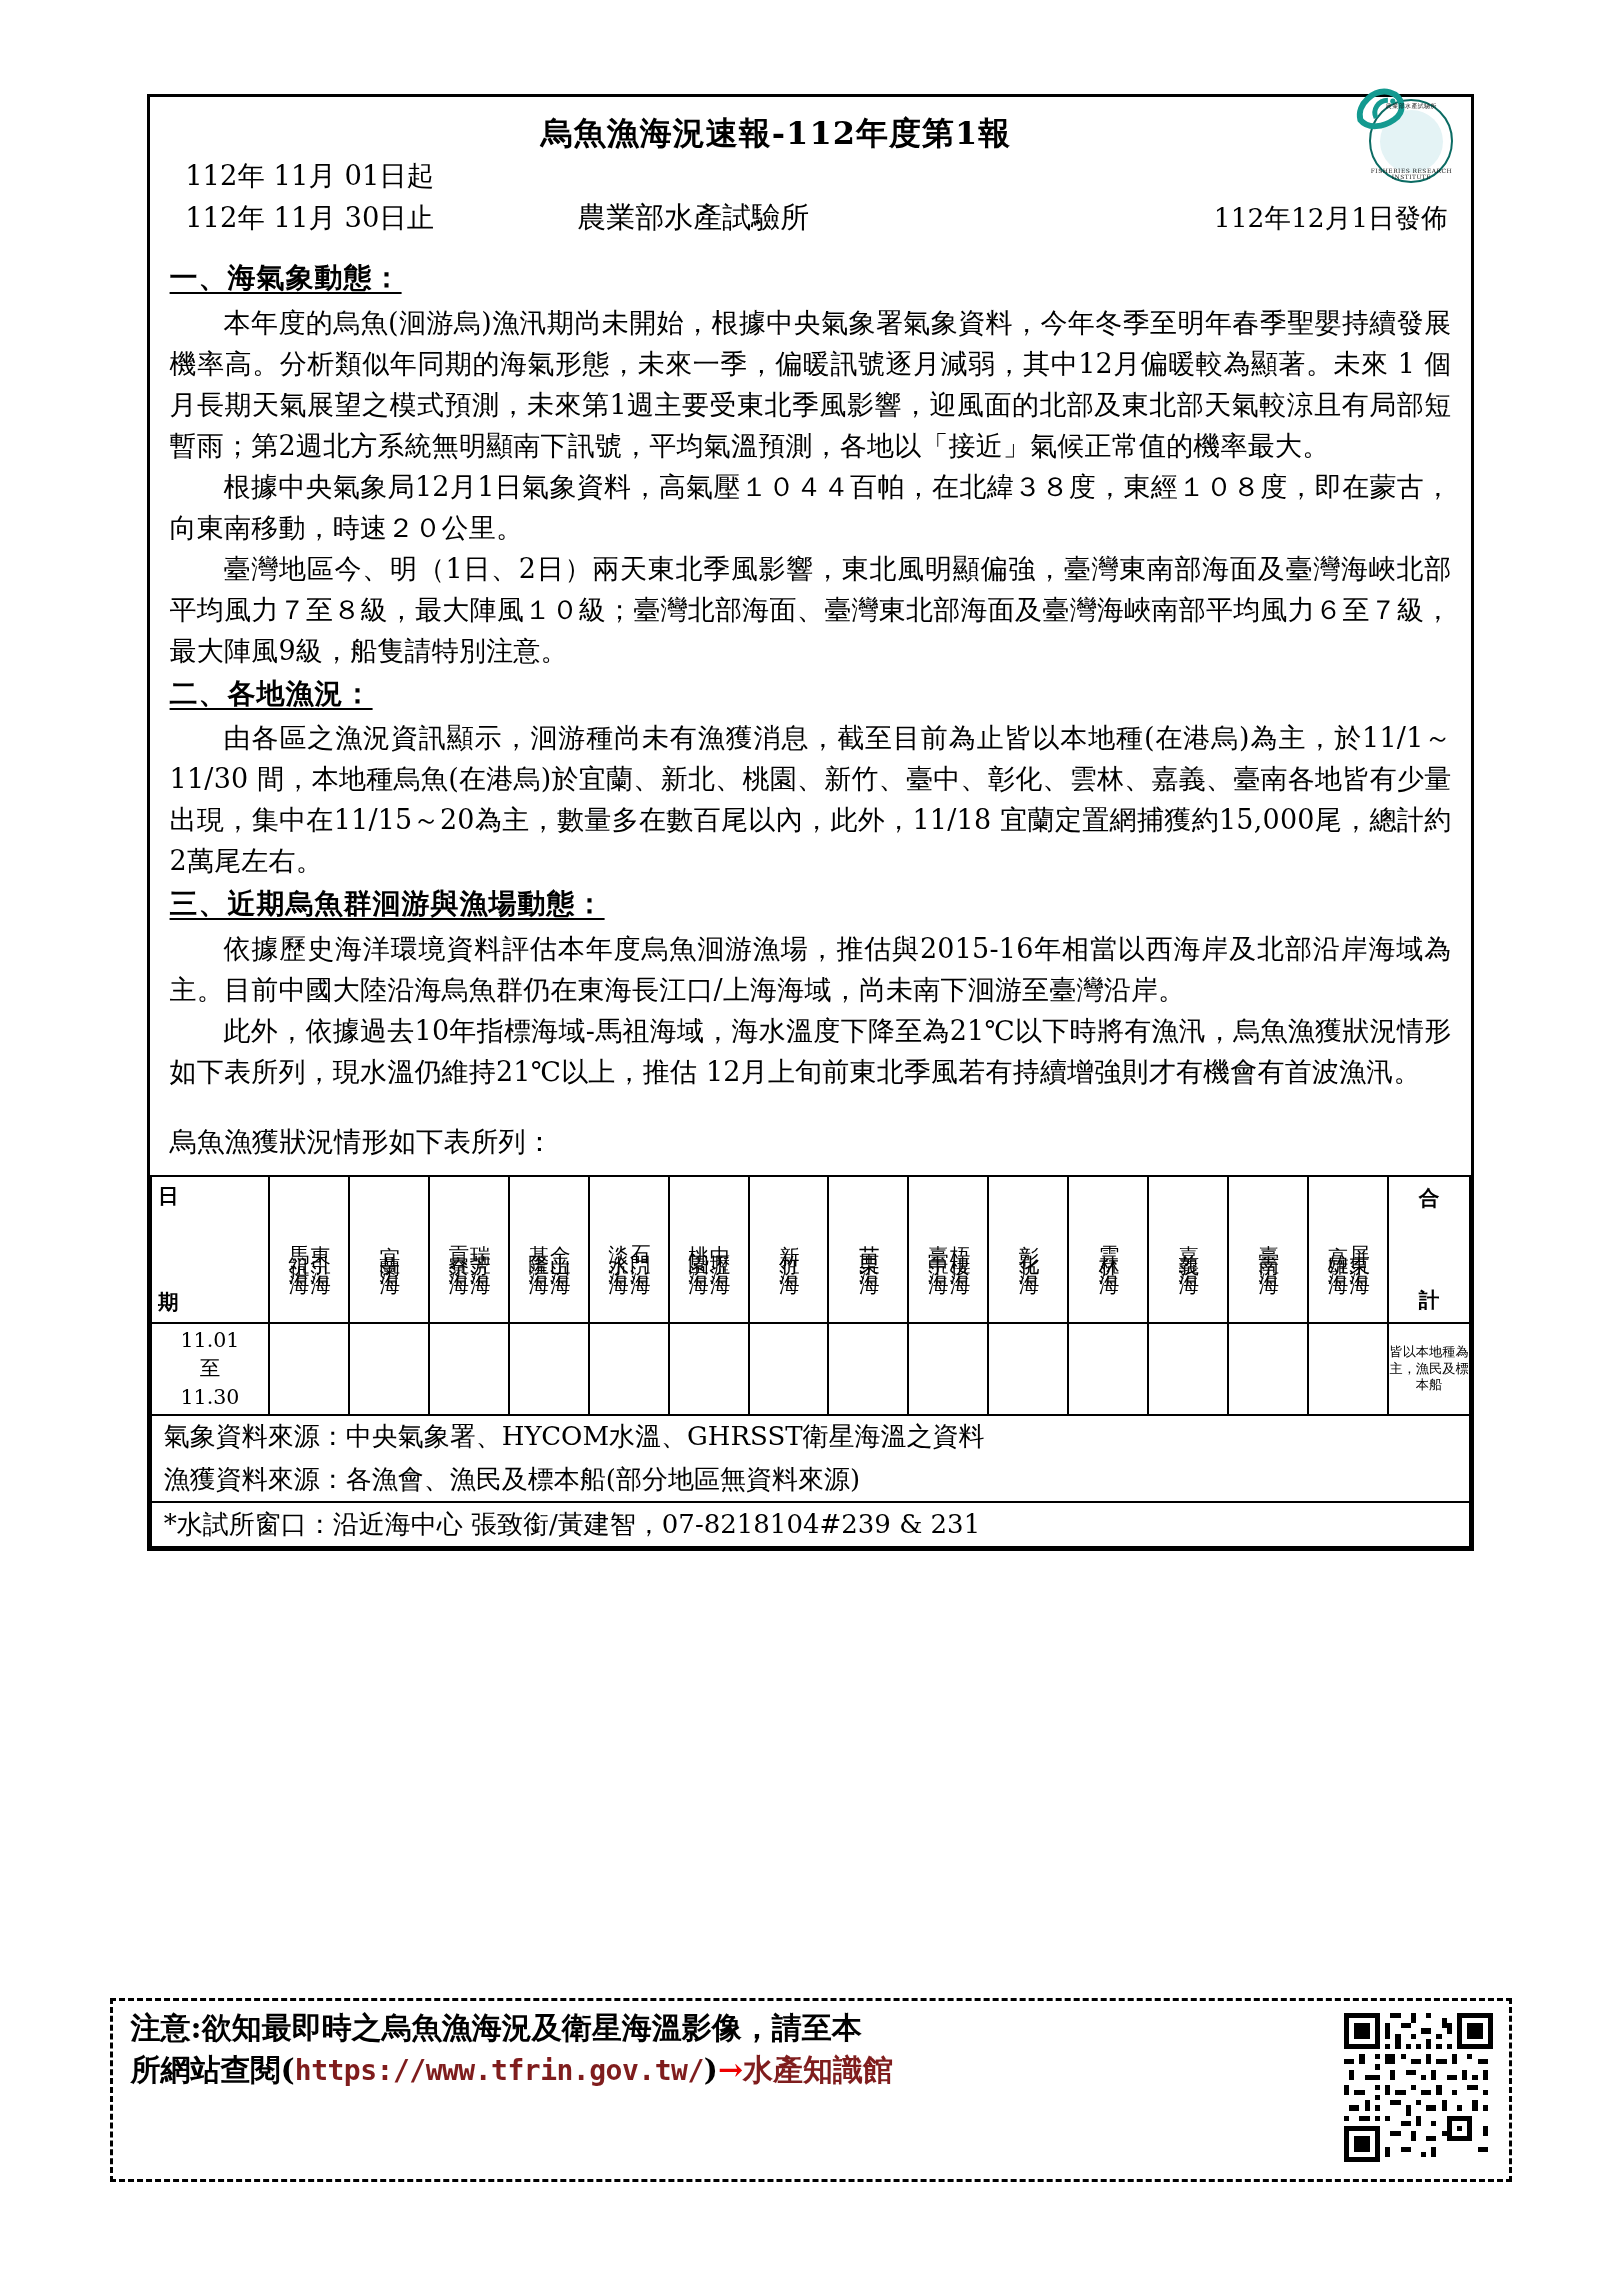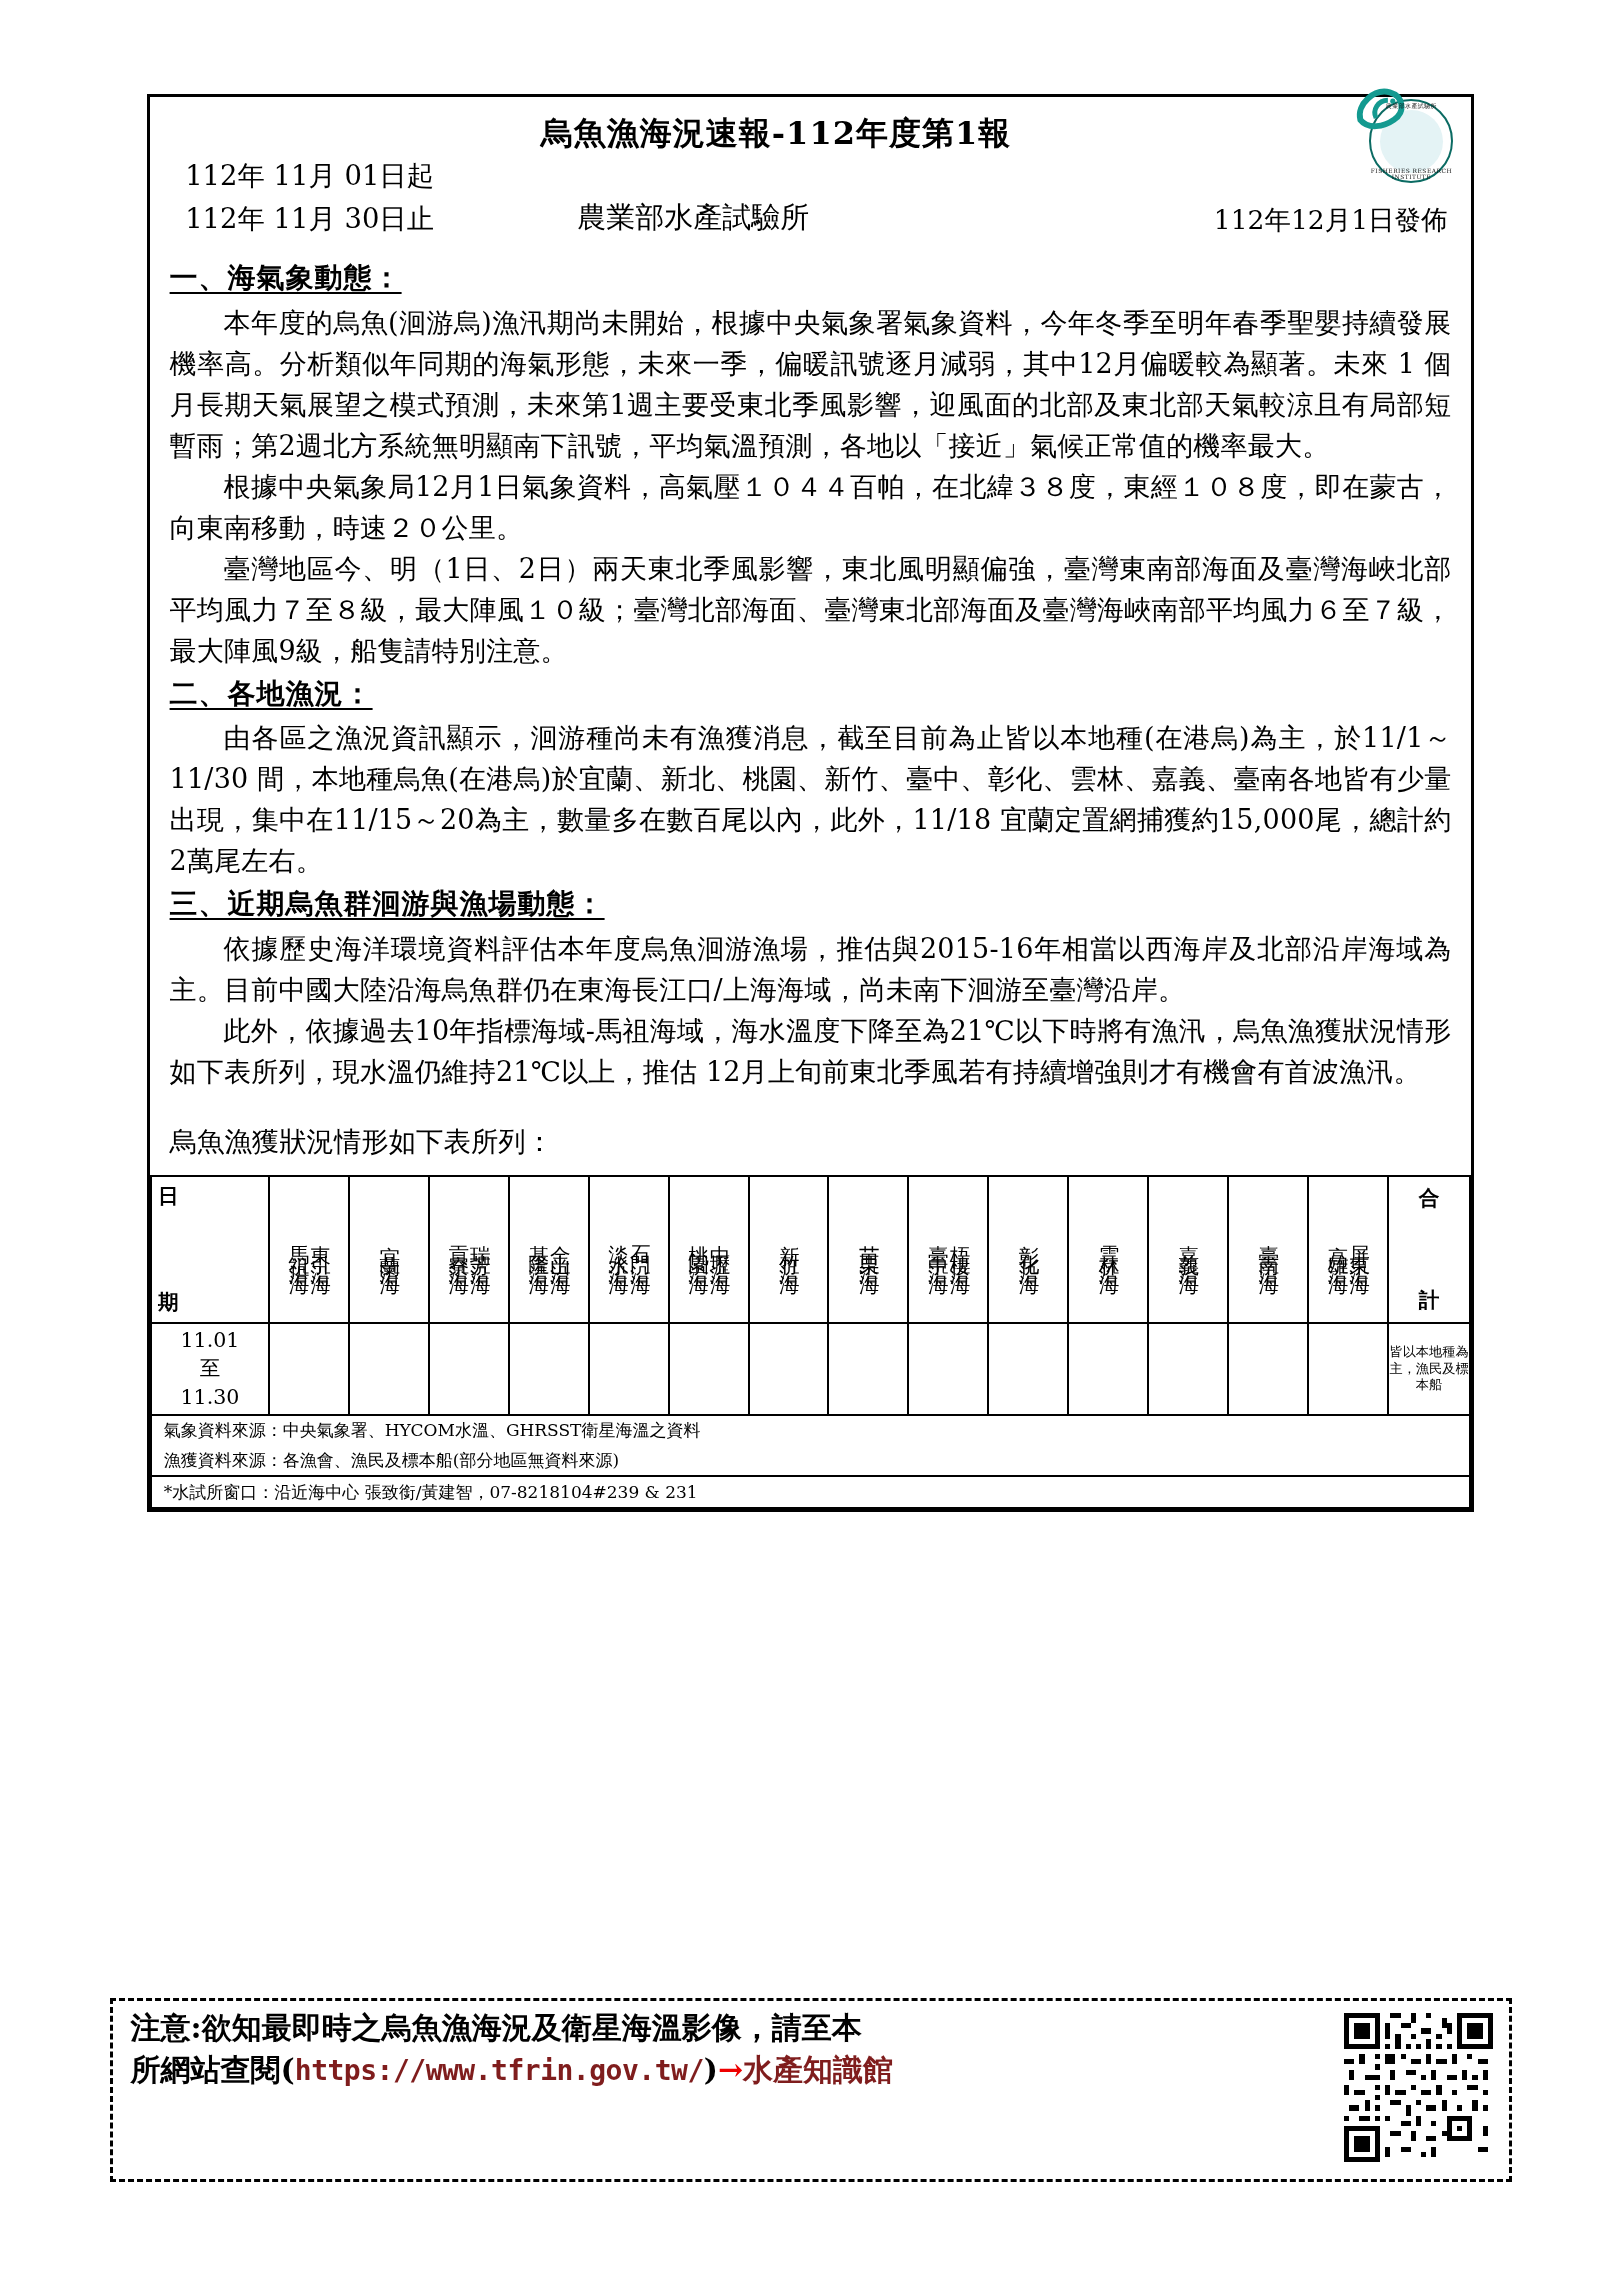--- a/index.html
+++ b/index.html
@@ -86,21 +86,21 @@
     text-align: center;
     font-size: 5.9px;
     color: #111;
     letter-spacing: 0.5px;
   }
   .logo-badge .ring-text-top { top: 2.9px; }
   .logo-badge .ring-text-bottom { bottom: 2.9px; }
 
   .hdr-line {
     display: flex;
-    align-items: flex-end;
+    align-items: center;
     font-size: 27.4px;
     line-height: 1.5;
     padding-left: 17.6px;
   }
   .hdr-dates { width: 323px; flex: 0 0 323px; }
   .hdr-org { flex: 1 1 auto; text-align: left; padding-left: 69px; font-size: 29px; }
   .hdr-pub { flex: 0 0 auto; text-align: right; font-size: 26.5px; padding-right: 5.9px;}
 
   
   .body-zone {
@@ -199,21 +199,21 @@
     text-align: left;
   }
 
   
   .src-box {
     border-left: 2px solid #000;
     border-right: 2px solid #000;
     border-bottom: 2px solid #000;
   }
   .src-line {
-    font-size: 17px;
+    font-size: 26px;
     line-height: 1.42;
     padding: 2.9px 11.8px;
   }
   .src-div {
     border-top: 2px solid #000;
   }
 
   
   .notice {
     position: absolute;

